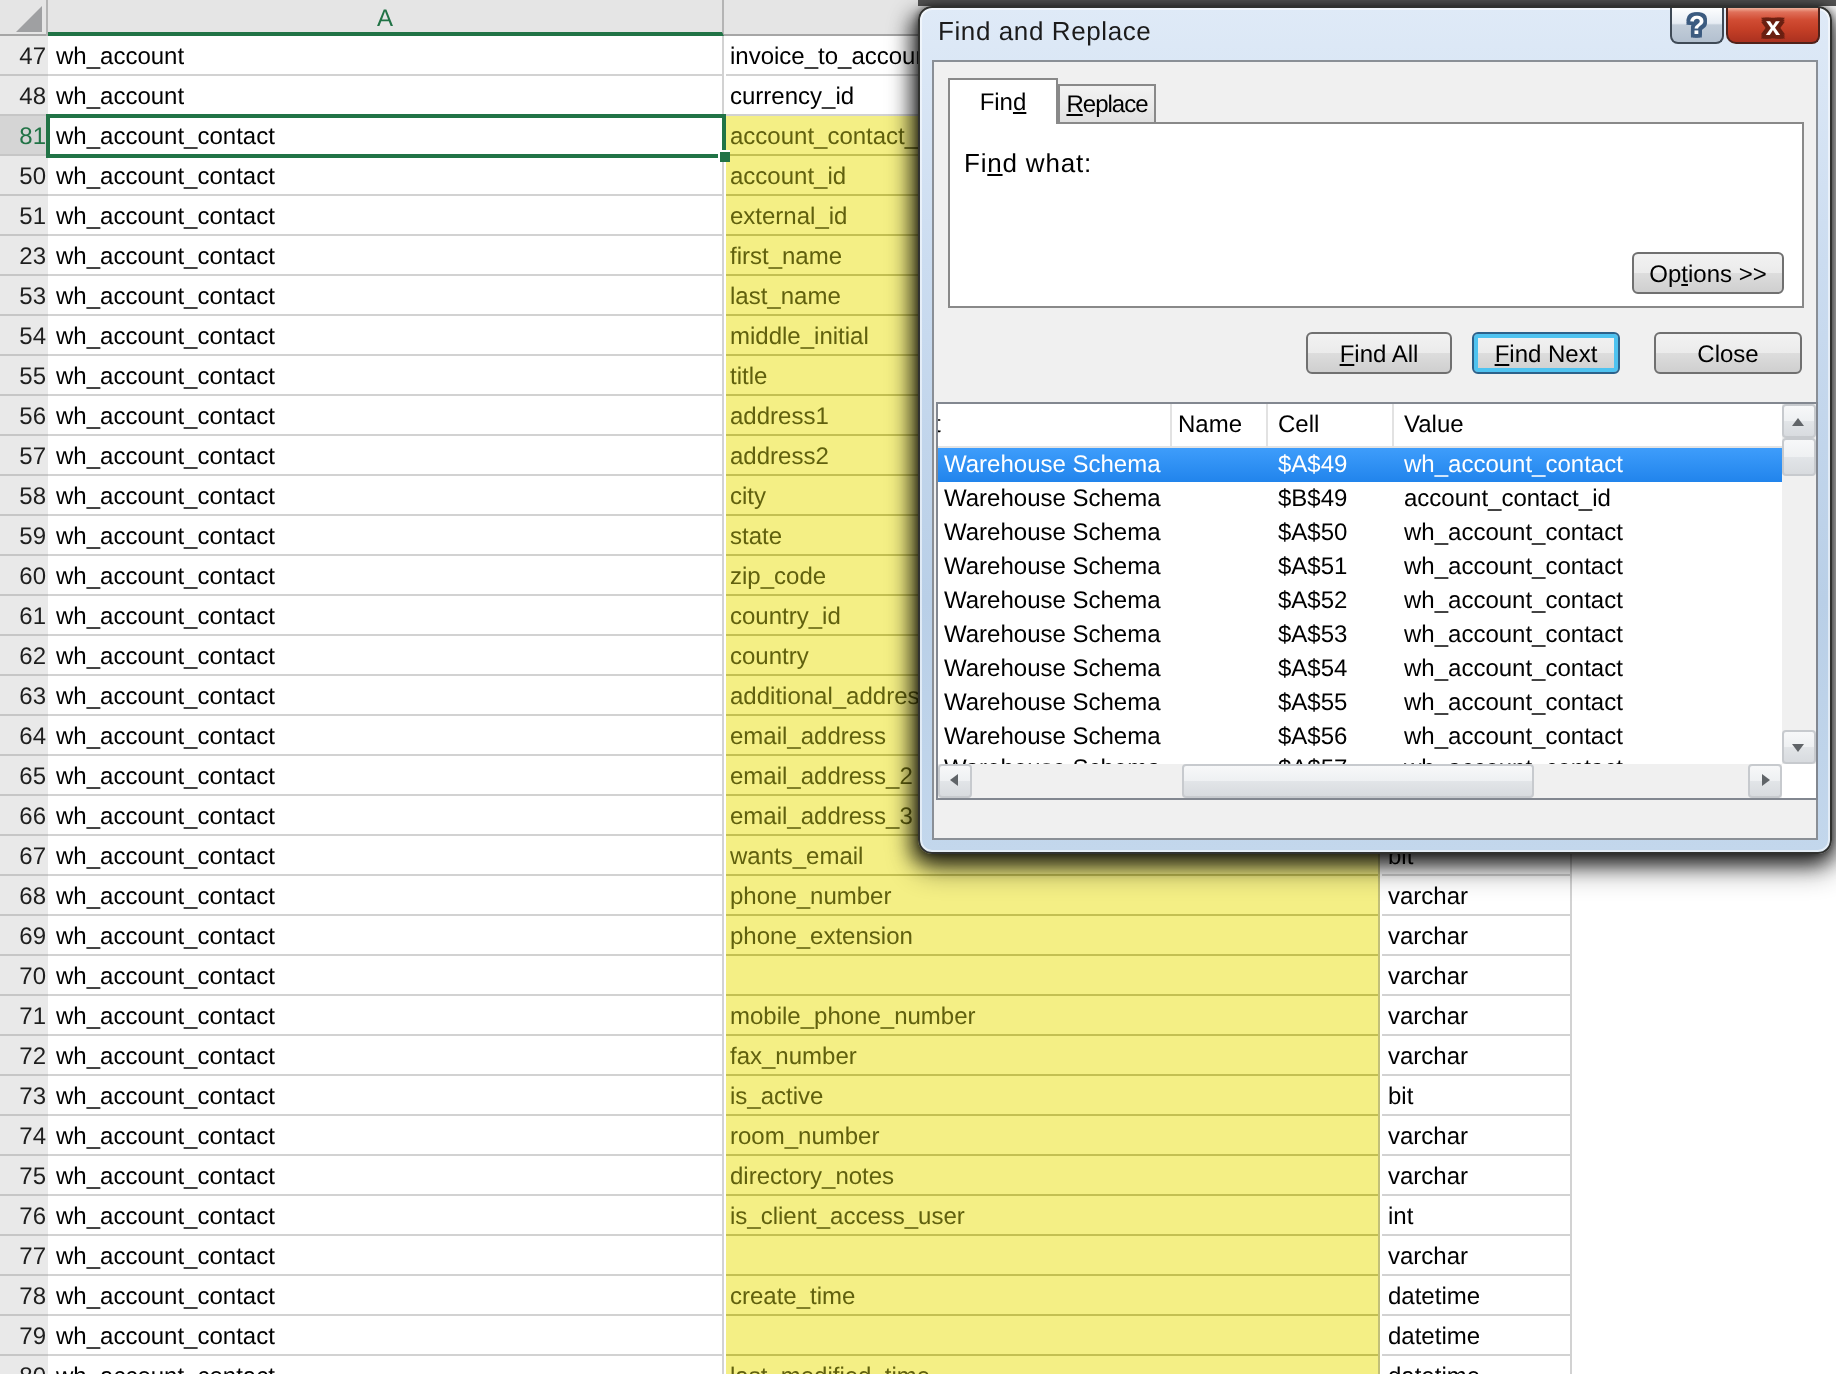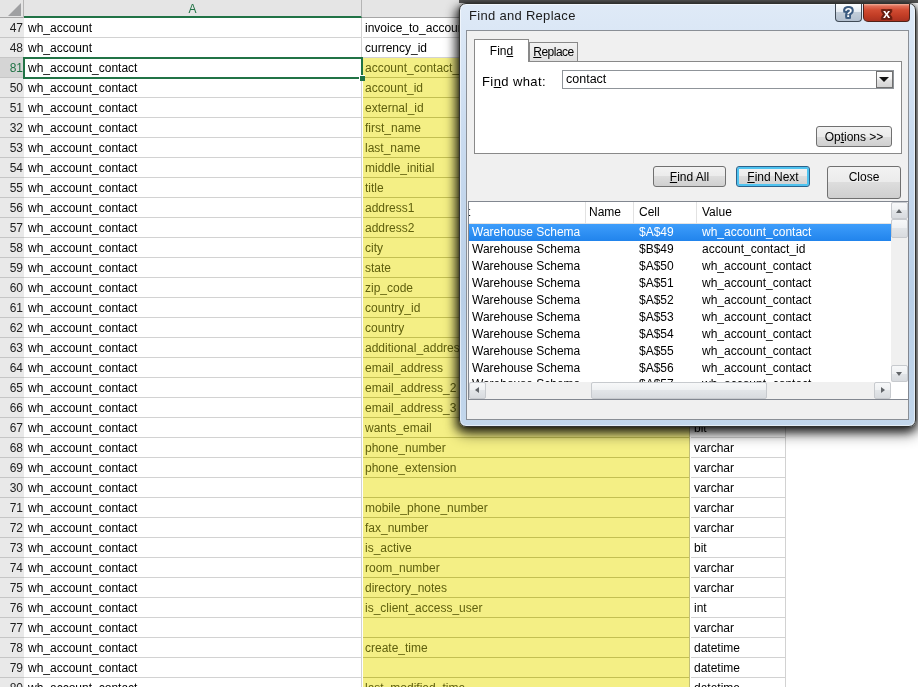--- a/index.html
+++ b/index.html
@@ -90,21 +90,21 @@
 #combobtn:after { content:""; position:absolute; left:2px; top:5px; width:0; height:0;
   border-left:5px solid transparent; border-right:5px solid transparent; border-top:5px solid #111; }
 
 .btn { position:absolute; font-size:12px; color:#000; text-align:center;
   border:1px solid #707070; border-radius:3px;
   background:linear-gradient(to bottom,#f2f2f2,#ebebeb 50%,#dddddd 50%,#cfcfcf); }
 #optbtn { left:349px; top:95px; width:76px; height:21px; line-height:20px; }
 #btnall { left:186px; top:135px; width:73px; height:21px; line-height:20px; }
 #btnnext { left:269px; top:135px; width:74px; height:21px; line-height:20px;
   border-color:#2c628b; box-shadow:inset 0 0 0 2px #4fc3f0; }
-#btnclose { left:360px; top:135px; width:74px; height:33px; line-height:20px;text-align:center; }
+#btnclose { left:360px; top:135px; width:74px; height:21px; line-height:20px;text-align:center; }
 
 
 #list { position:absolute; left:1px; top:170px; width:441px; height:199px; background:#fff;
   border:1px solid #828790; overflow:hidden; }
 #lhdr { position:absolute; left:0; top:0; width:439px; height:22px; background:#fff;
   border-bottom:1px solid #e4e4e4; font-size:12px; color:#000; }
 #lhdr span { position:absolute; top:3px; }
 .hsep { position:absolute; top:0; width:1px; height:22px; background:#e2e2e2; }
 .lrow { position:absolute; left:0; width:422px; height:17px; font-size:12px; color:#000;
   line-height:17px; white-space:nowrap;text-align:center; }
@@ -156,21 +156,21 @@
     <div class="cellb-w" style="top:38px">currency_id</div>
     <div class="rh rhsel" style="top:58px">81</div>
     <div class="cella" style="top:58px">wh_account_contact</div>
     <div class="cellb-y" style="top:58px">account_contact_id</div>
     <div class="rh" style="top:78px">50</div>
     <div class="cella" style="top:78px">wh_account_contact</div>
     <div class="cellb-y" style="top:78px">account_id</div>
     <div class="rh" style="top:98px">51</div>
     <div class="cella" style="top:98px">wh_account_contact</div>
     <div class="cellb-y" style="top:98px">external_id</div>
-    <div class="rh" style="top:118px">32</div>
+    <div class="rh" style="top:118px">23</div>
     <div class="cella" style="top:118px">wh_account_contact</div>
     <div class="cellb-y" style="top:118px">first_name</div>
     <div class="rh" style="top:138px">53</div>
     <div class="cella" style="top:138px">wh_account_contact</div>
     <div class="cellb-y" style="top:138px">last_name</div>
     <div class="rh" style="top:158px">54</div>
     <div class="cella" style="top:158px">wh_account_contact</div>
     <div class="cellb-y" style="top:158px">middle_initial</div>
     <div class="rh" style="top:178px">55</div>
     <div class="cella" style="top:178px">wh_account_contact</div>
@@ -213,21 +213,21 @@
     <div class="cellb-y" style="top:418px">wants_email</div>
     <div class="cellc" style="top:418px">bit</div>
     <div class="rh" style="top:438px">68</div>
     <div class="cella" style="top:438px">wh_account_contact</div>
     <div class="cellb-y" style="top:438px">phone_number</div>
     <div class="cellc" style="top:438px">varchar</div>
     <div class="rh" style="top:458px">69</div>
     <div class="cella" style="top:458px">wh_account_contact</div>
     <div class="cellb-y" style="top:458px">phone_extension</div>
     <div class="cellc" style="top:458px">varchar</div>
-    <div class="rh" style="top:478px">30</div>
+    <div class="rh" style="top:478px">70</div>
     <div class="cella" style="top:478px">wh_account_contact</div>
     <div class="cellc" style="top:478px">varchar</div>
     <div class="rh" style="top:498px">71</div>
     <div class="cella" style="top:498px">wh_account_contact</div>
     <div class="cellb-y" style="top:498px">mobile_phone_number</div>
     <div class="cellc" style="top:498px">varchar</div>
     <div class="rh" style="top:518px">72</div>
     <div class="cella" style="top:518px">wh_account_contact</div>
     <div class="cellb-y" style="top:518px">fax_number</div>
     <div class="cellc" style="top:518px">varchar</div>
@@ -275,21 +275,20 @@
       </svg></div>
   <div id="closebtn"><svg width="45" height="17">
         <text x="22.5" y="13.5" text-anchor="middle" font-size="13" font-weight="bold" font-family="Liberation Sans" fill="#6b2012" stroke="#6b2012" stroke-width="1.6" paint-order="stroke">x</text>
         <text x="22.5" y="13.5" text-anchor="middle" font-size="13" font-weight="bold" font-family="Liberation Sans" fill="#ffffff">x</text>
       </svg></div>
   <div id="dlgcontent">
     <div id="tabpane"></div>
     <div class="tab" id="tabfind">Fin<u>d</u></div>
     <div class="tab" id="tabrepl"><u>R</u>eplace</div>
     <div id="lblfind">Fi<u>n</u>d what:</div>
-    <div id="combo">contact<div id="combobtn"></div></div>
     <div class="btn" id="optbtn">Op<u>t</u>ions &gt;&gt;</div>
     <div class="btn" id="btnall"><u>F</u>ind All</div>
     <div class="btn" id="btnnext"><u>F</u>ind Next</div>
     <div class="btn" id="btnclose">Close</div>
     <div id="list">
       <div id="lhdr">
         <span style="left:-30px">Sheet</span>
         <span style="left:120px">Name</span>
         <span style="left:170px">Cell</span>
         <span style="left:233px">Value</span>

